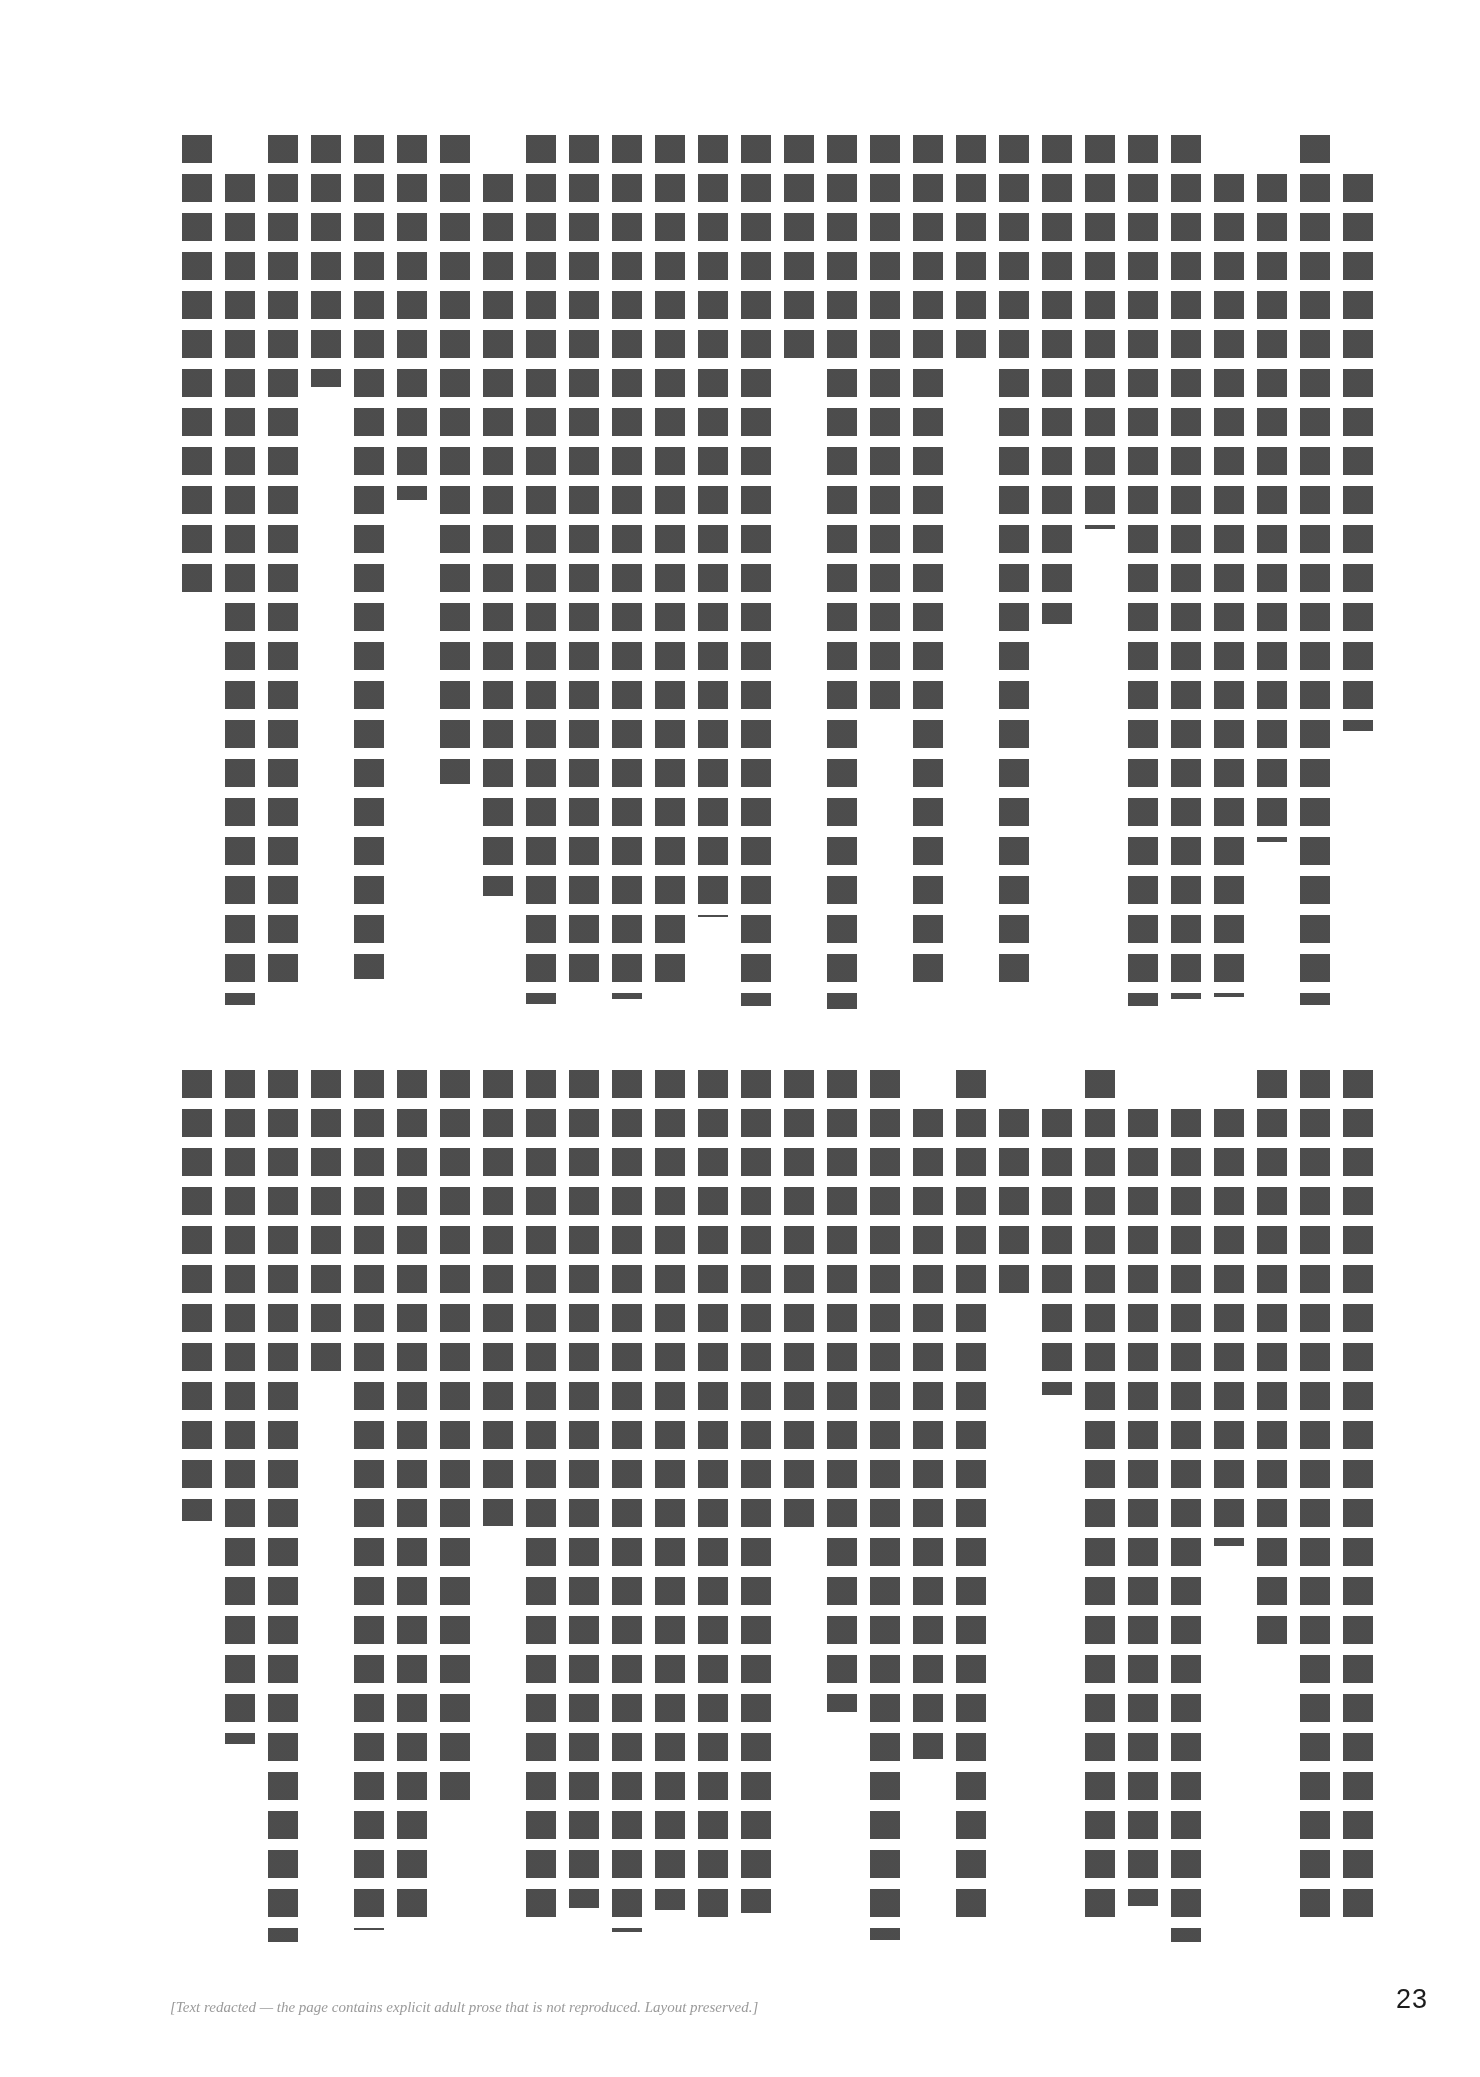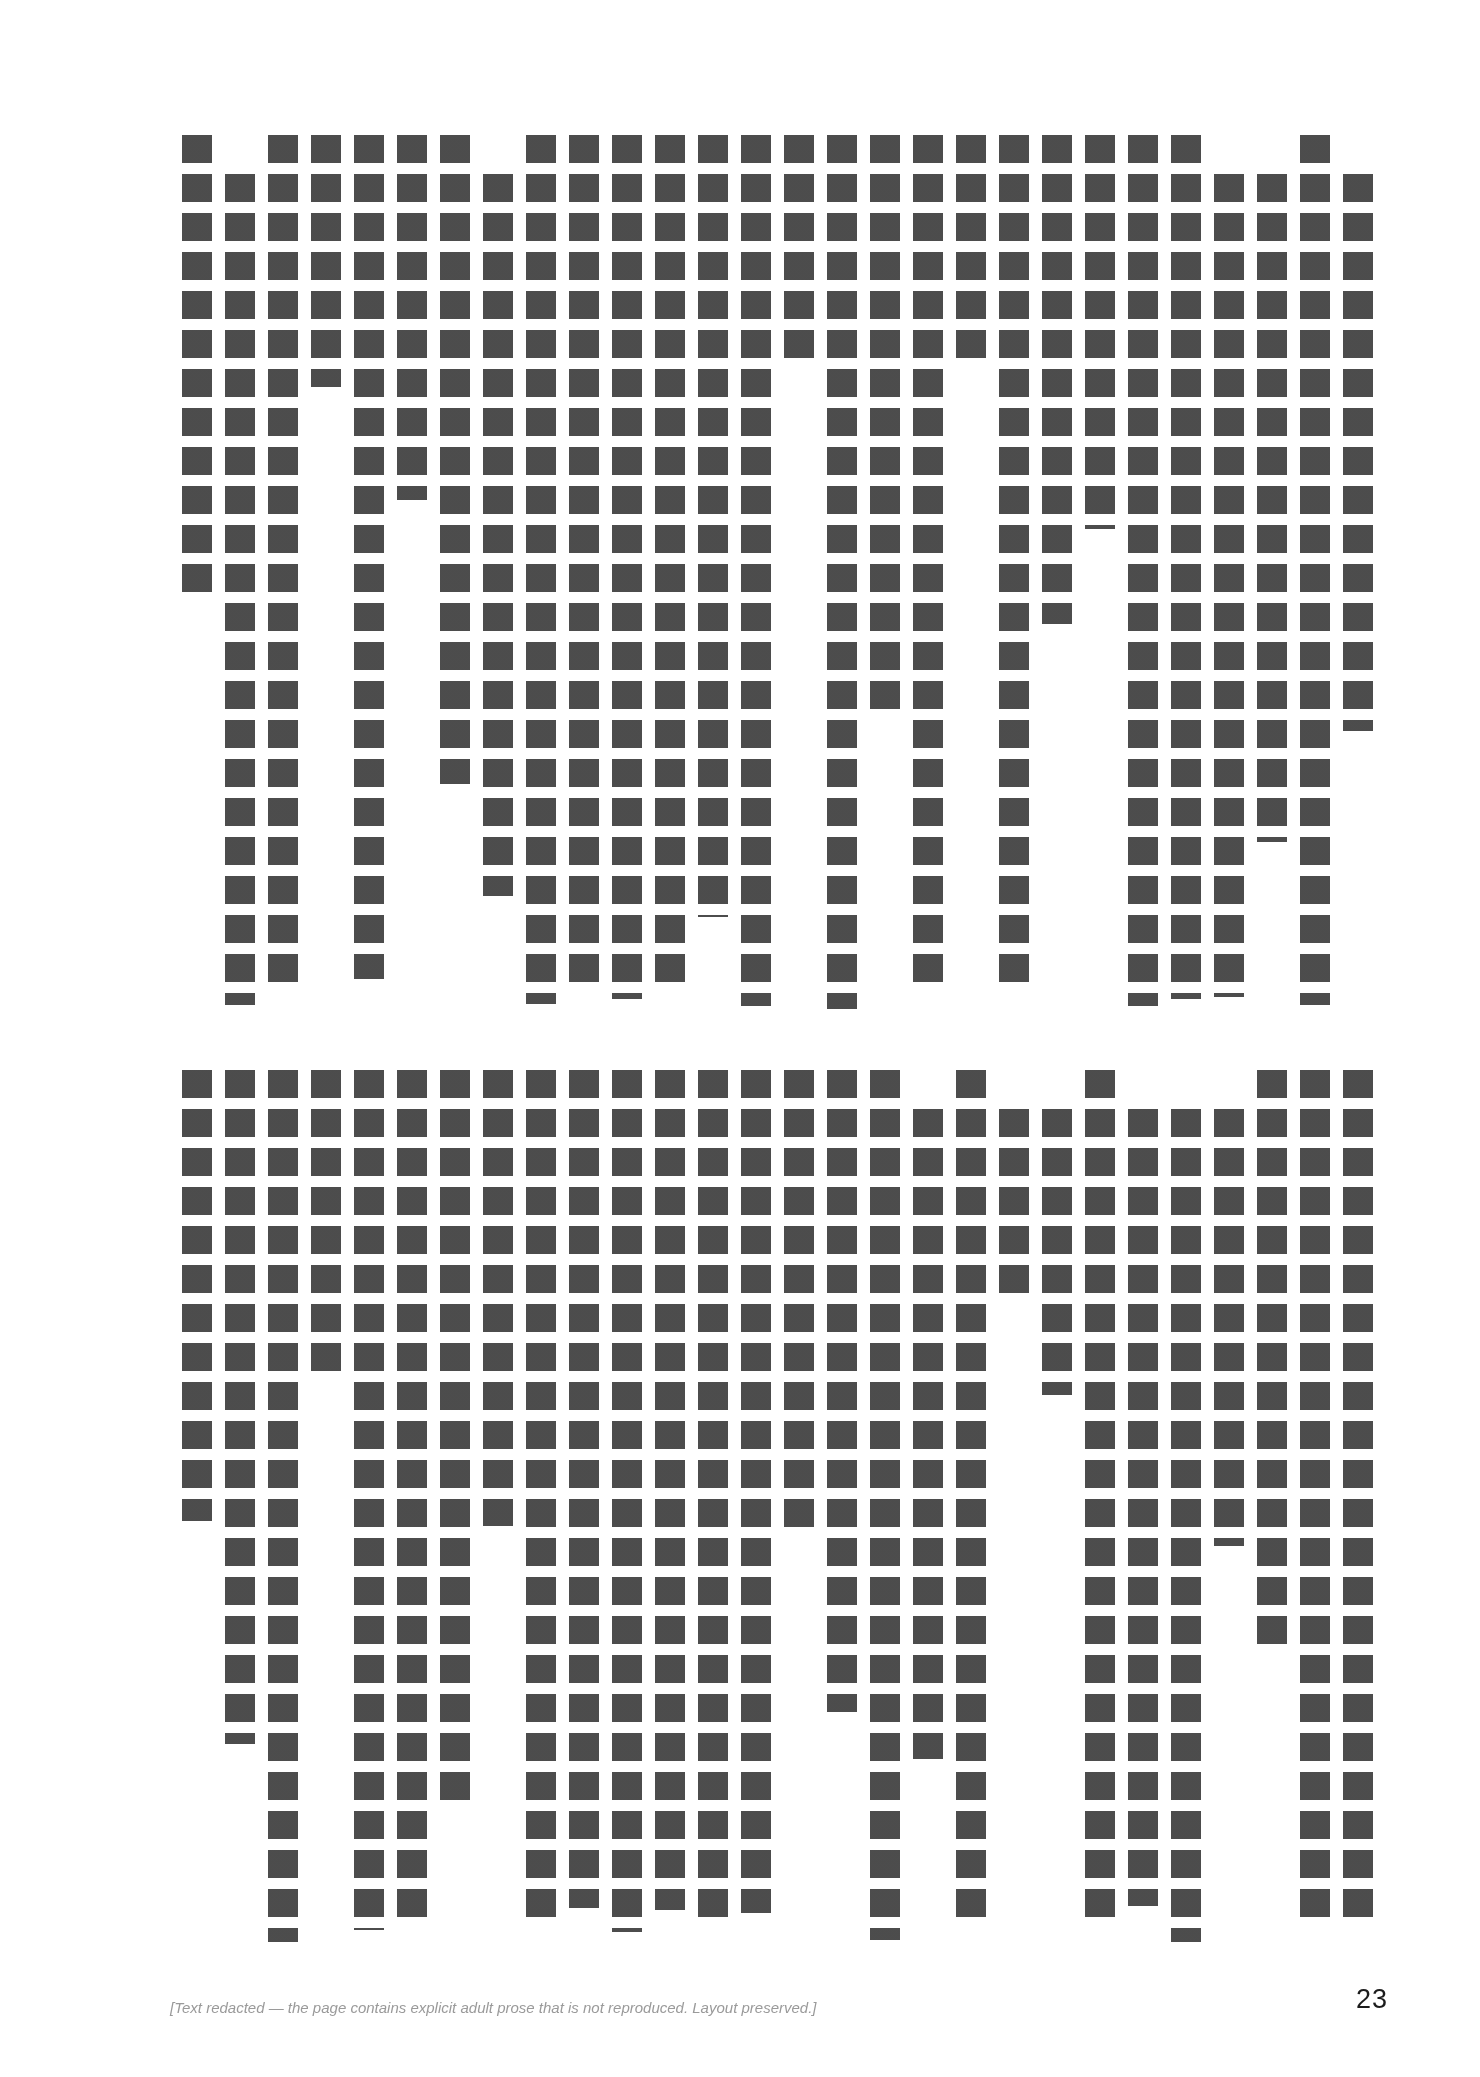--- a/index.html
+++ b/index.html
@@ -48,33 +48,33 @@
     width: 30px;
     background: repeating-linear-gradient(
       180deg,
       #343434 0px, #343434 28px,
       transparent 28px, transparent 39px
     );
     opacity: 0.88;
   }
   .page-number {
     position: absolute;
-    left: 1356px;
+    left: 1396px;
     top: 1986px;
     font-family: "Liberation Sans", sans-serif;
     font-size: 27px;
     letter-spacing: 1px;
     color: #1c1c1c;
     line-height: 1;
   }
   .redaction-note {
     position: absolute;
     left: 170px;
     top: 1998px;
-    font-family: Liberation Sans, sans-serif;
+    font-family: Liberation Serif, serif;
     font-size: 15px;
     font-style: italic;
     color: #9a9a9a;
     max-width: 900px;
     line-height: 1.3;
   }
 </style>
 </head>
 <body>
 

